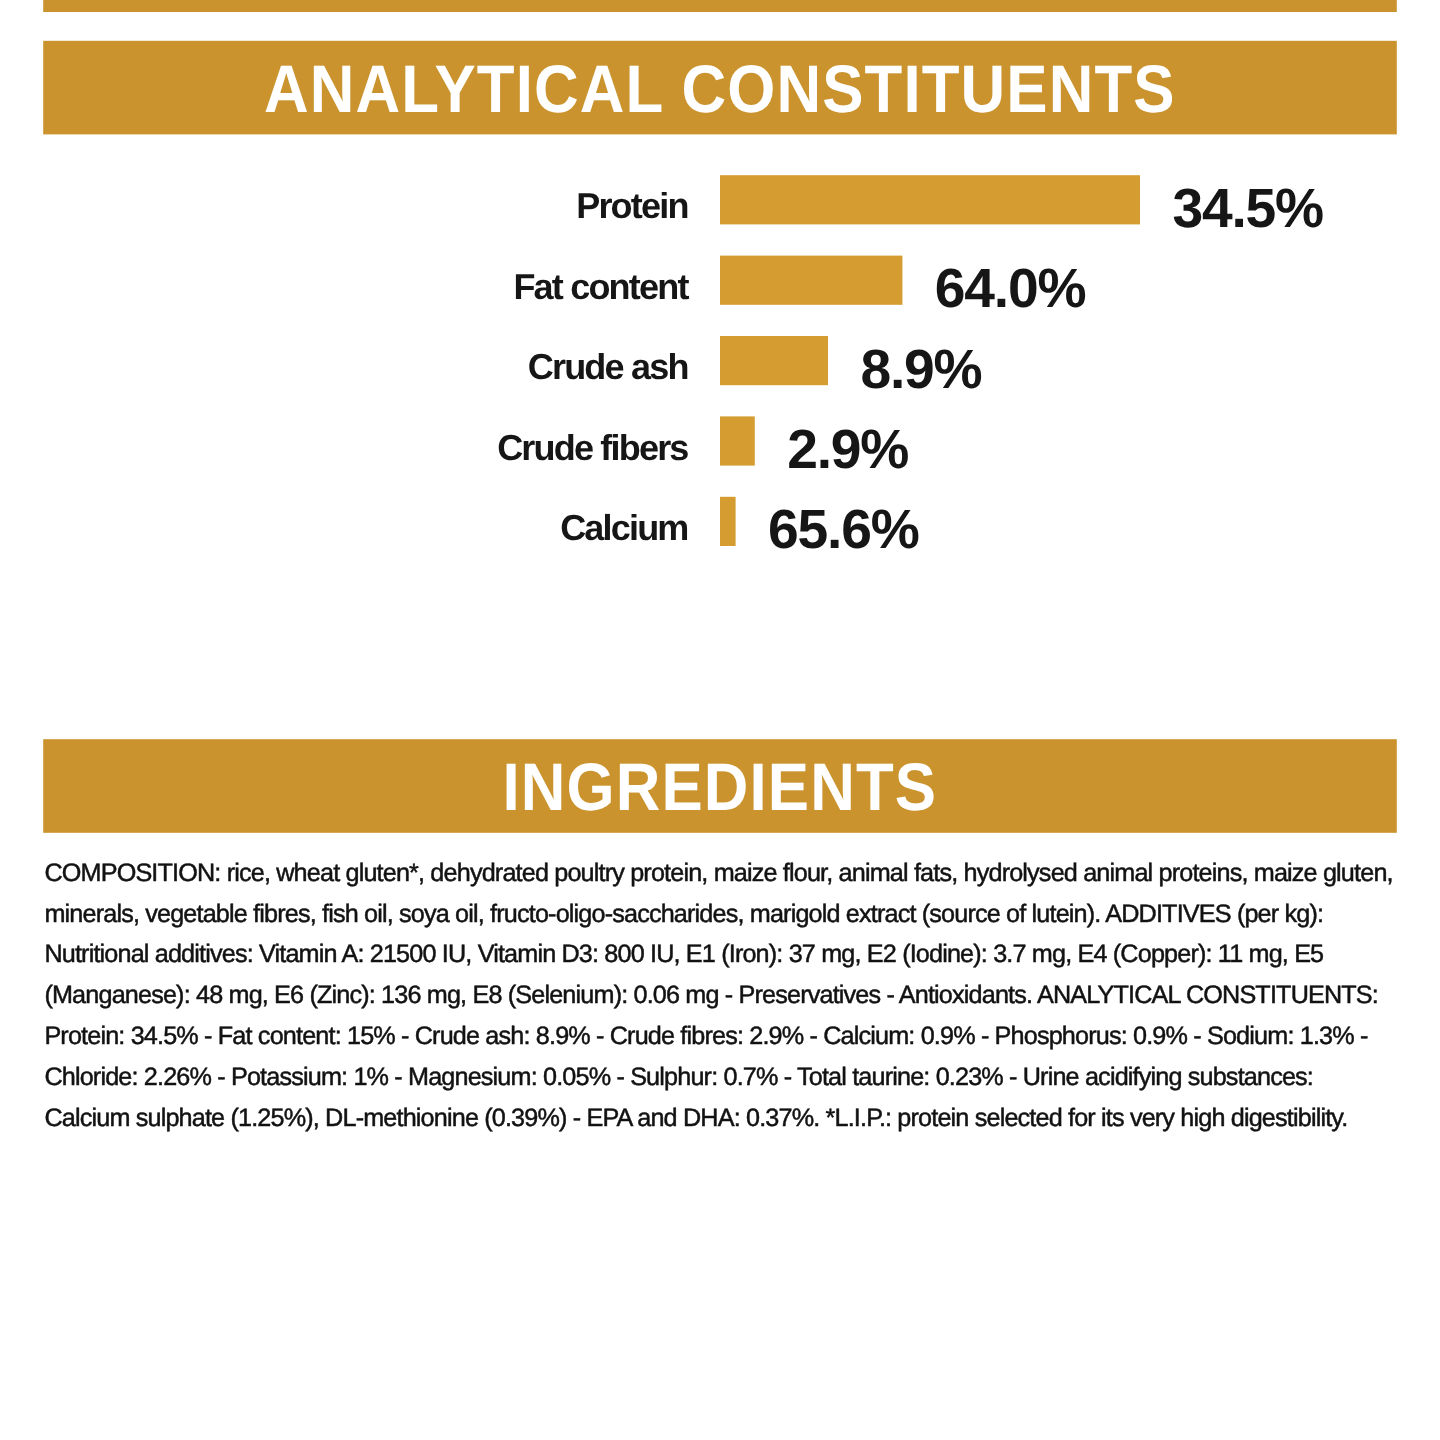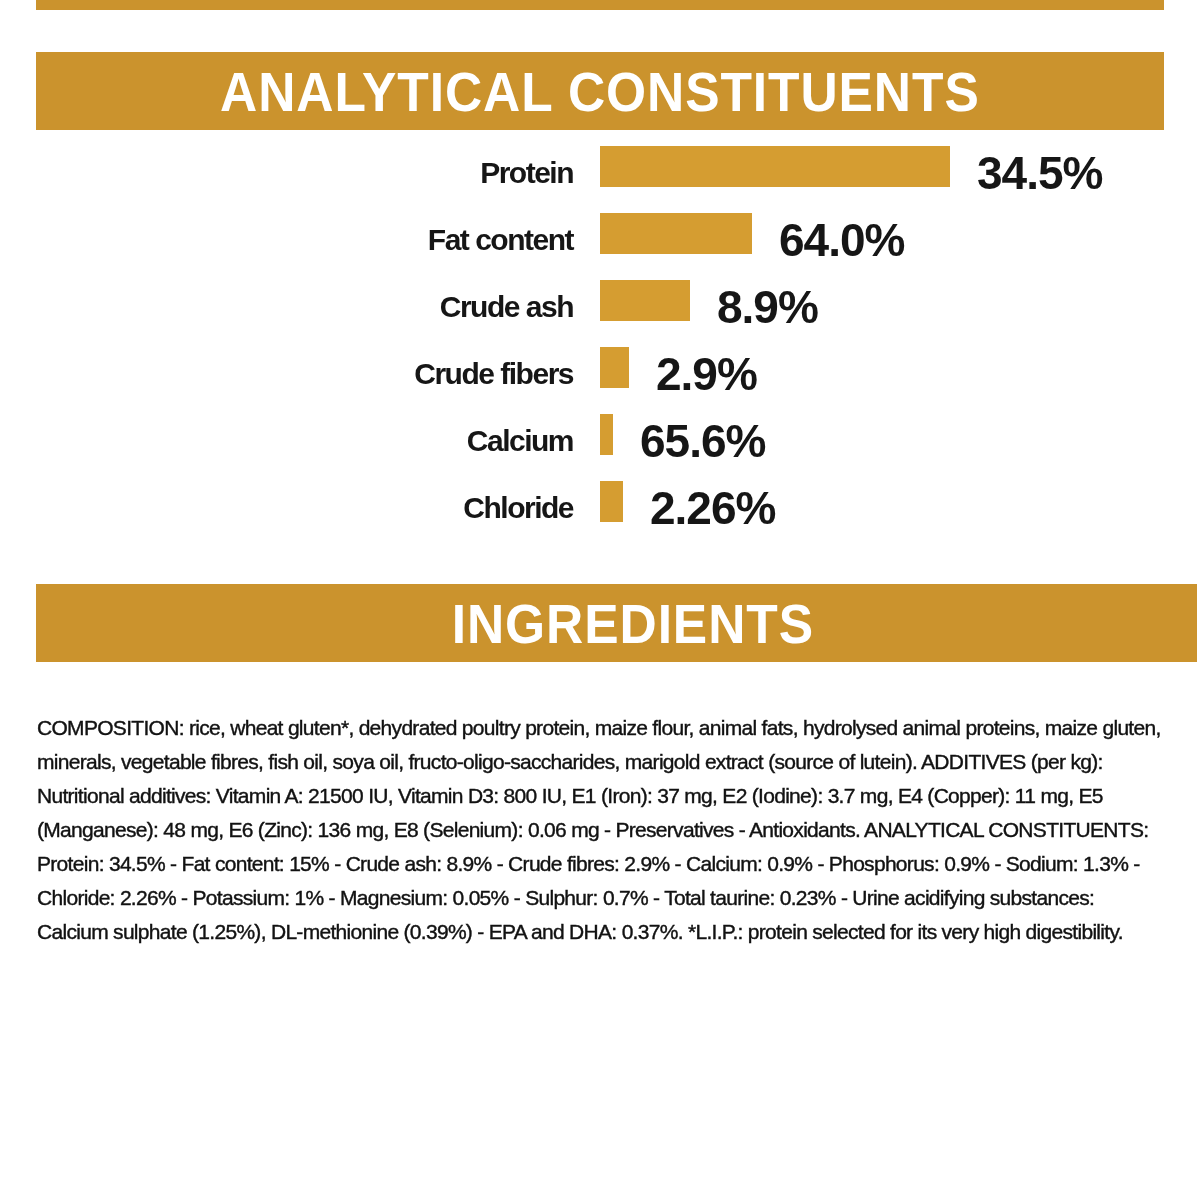--- a/index.html
+++ b/index.html
@@ -26,22 +26,22 @@
   .band {
     position: absolute;
     left: 36px;
     width: 1128px;
     height: 78px;
     background: #CB932D;
     display: flex;
     align-items: center;
     justify-content: center;
   }
-  .band-analytical { top: 52px; }
-  .band-ingredients { top: 584px; padding-left: 33px; }
+  .band-analytical { top: 34px; }
+  .band-ingredients { top: 616px; }
   .band-title {
     color: #ffffff;
     font-weight: bold;
     font-size: 56px;
     letter-spacing: 1px;
     transform: scaleX(0.92);
     white-space: nowrap;
   }
   .chart {
     position: absolute;
@@ -133,27 +133,20 @@
         <div class="chart-value">2.9%</div>
       </div>
     </div>
     <div class="chart-row">
       <div class="chart-label">Calcium</div>
       <div class="bar-cell">
         <div class="bar" style="width: 13px; background: rgb(213, 157, 49);"></div>
         <div class="chart-value">65.6%</div>
       </div>
     </div>
-    <div class="chart-row">
-      <div class="chart-label">Chloride</div>
-      <div class="bar-cell">
-        <div class="bar" style="width: 23px; background: rgb(213, 157, 49);"></div>
-        <div class="chart-value">2.26%</div>
-      </div>
-    </div>
   </div>
 
   <div class="band band-ingredients">
     <span class="band-title">INGREDIENTS</span>
   </div>
 
   <p class="ingredients-text">COMPOSITION: rice, wheat gluten*, dehydrated poultry protein, maize flour, animal fats, hydrolysed animal proteins, maize gluten, minerals, vegetable fibres, fish oil, soya oil, fructo-oligo-saccharides, marigold extract (source of lutein). ADDITIVES (per kg): Nutritional additives: Vitamin A: 21500 IU, Vitamin D3: 800 IU, E1 (Iron): 37 mg, E2 (Iodine): 3.7 mg, E4 (Copper): 11 mg, E5 (Manganese): 48 mg, E6 (Zinc): 136 mg, E8 (Selenium): 0.06 mg - Preservatives - Antioxidants. ANALYTICAL CONSTITUENTS: Protein: 34.5% - Fat content: 15% - Crude ash: 8.9% - Crude fibres: 2.9% - Calcium: 0.9% - Phosphorus: 0.9% - Sodium: 1.3% - Chloride: 2.26% - Potassium: 1% - Magnesium: 0.05% - Sulphur: 0.7% - Total taurine: 0.23% - Urine acidifying substances: Calcium sulphate (1.25%), DL-methionine (0.39%) - EPA and DHA: 0.37%. *L.I.P.: protein selected for its very high digestibility.</p>
 
 </div>
 

